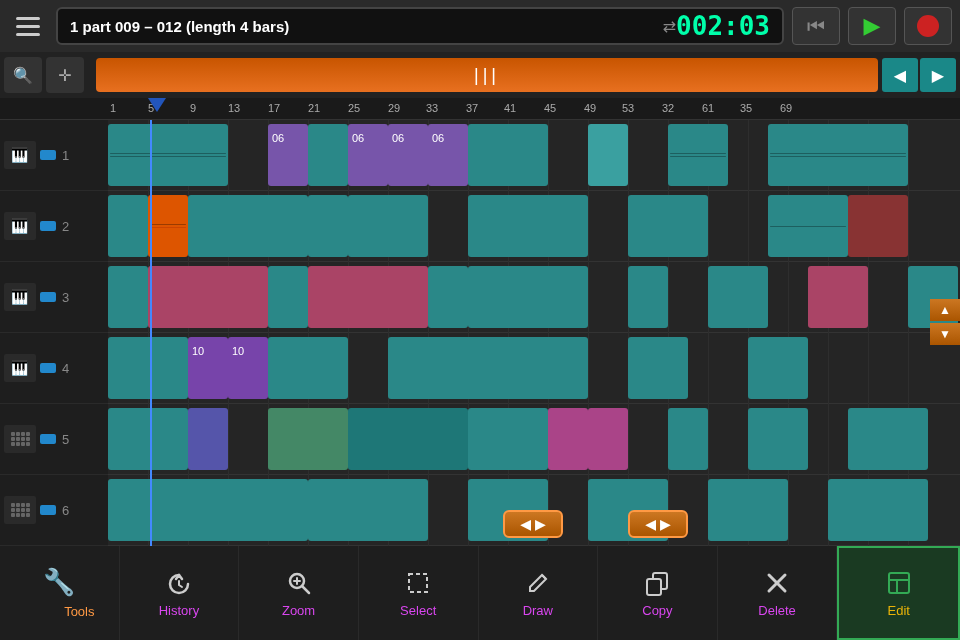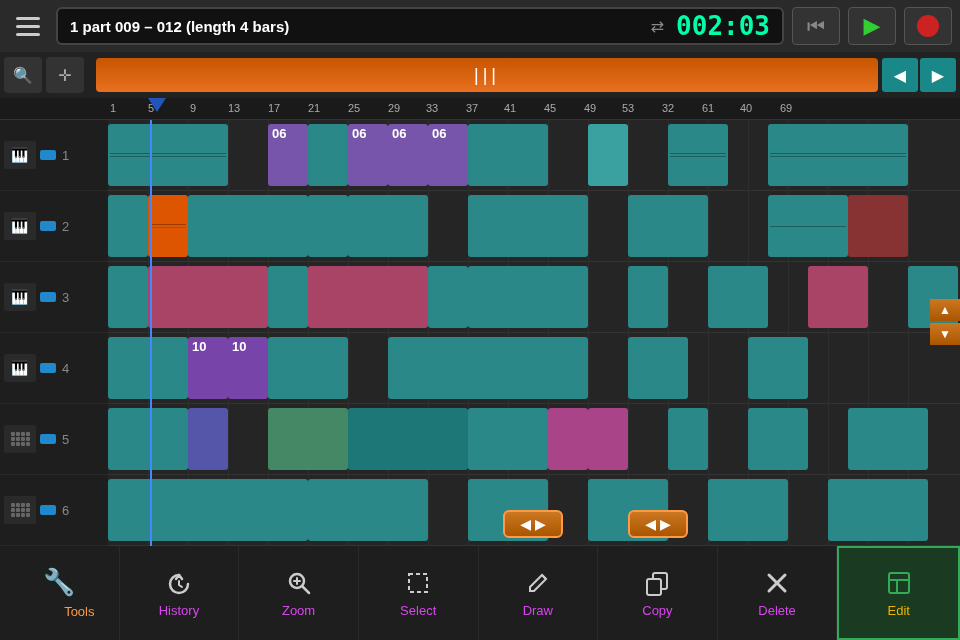--- a/index.html
+++ b/index.html
@@ -33,21 +33,20 @@
     }
     #title-display {
       flex: 1;
       background: #111;
       border: 2px solid #444;
       border-radius: 6px;
       height: 38px;
       display: flex;
       align-items: center;
       padding: 0 12px;
-      gap: 12px;
     }
     #title-text {
       color: #fff;
       font-size: 15px;
       font-weight: bold;
       flex: 1;
     }
     #sync-icon {
       color: #888;
       font-size: 16px;
@@ -236,24 +235,24 @@
     .clip-purple { background: #7755aa; }
     .clip-orange { background: #dd5500; }
     .clip-pink { background: #aa4466; }
     .clip-teal-dark { background: #1e7777; }
     .clip-green { background: #448866; }
     .clip-magenta { background: #aa4488; }
     .clip-red { background: #883333; }
 
     .clip-label {
       position: absolute;
-      top: 2px; left: 4px;
+      top: 8px; left: 4px;
       color: #fff;
-      font-size: 13px;
-      font-weight: bold;
+      font-size: 11px;
+      font-weight: normal;
     }
     .clip-lines {
       position: absolute;
       top: 0; left: 0; right: 0; bottom: 0;
       display: flex;
       flex-direction: column;
       justify-content: center;
       gap: 2px;
       padding: 4px 2px;
     }
@@ -475,21 +474,21 @@
       <span class="ruler-mark" style="left:240px">25</span>
       <span class="ruler-mark" style="left:280px">29</span>
       <span class="ruler-mark" style="left:318px">33</span>
       <span class="ruler-mark" style="left:358px">37</span>
       <span class="ruler-mark" style="left:396px">41</span>
       <span class="ruler-mark" style="left:436px">45</span>
       <span class="ruler-mark" style="left:476px">49</span>
       <span class="ruler-mark" style="left:514px">53</span>
       <span class="ruler-mark" style="left:554px">32</span>
       <span class="ruler-mark" style="left:594px">61</span>
-      <span class="ruler-mark" style="left:632px">40</span>
+      <span class="ruler-mark" style="left:632px">35</span>
       <span class="ruler-mark" style="left:672px">69</span>
 
       <div style="position:absolute; left:40px; top:0; width:0; height:0; border-left:9px solid transparent; border-right:9px solid transparent; border-top:14px solid #2255bb; z-index:20;"></div>
     </div>
 
     <div id="arrangement">
 
       <div class="track-lane" style="top:0; height:71px;"></div>
       <div class="track-lane" style="top:71px; height:71px;"></div>
       <div class="track-lane" style="top:142px; height:71px;"></div>

